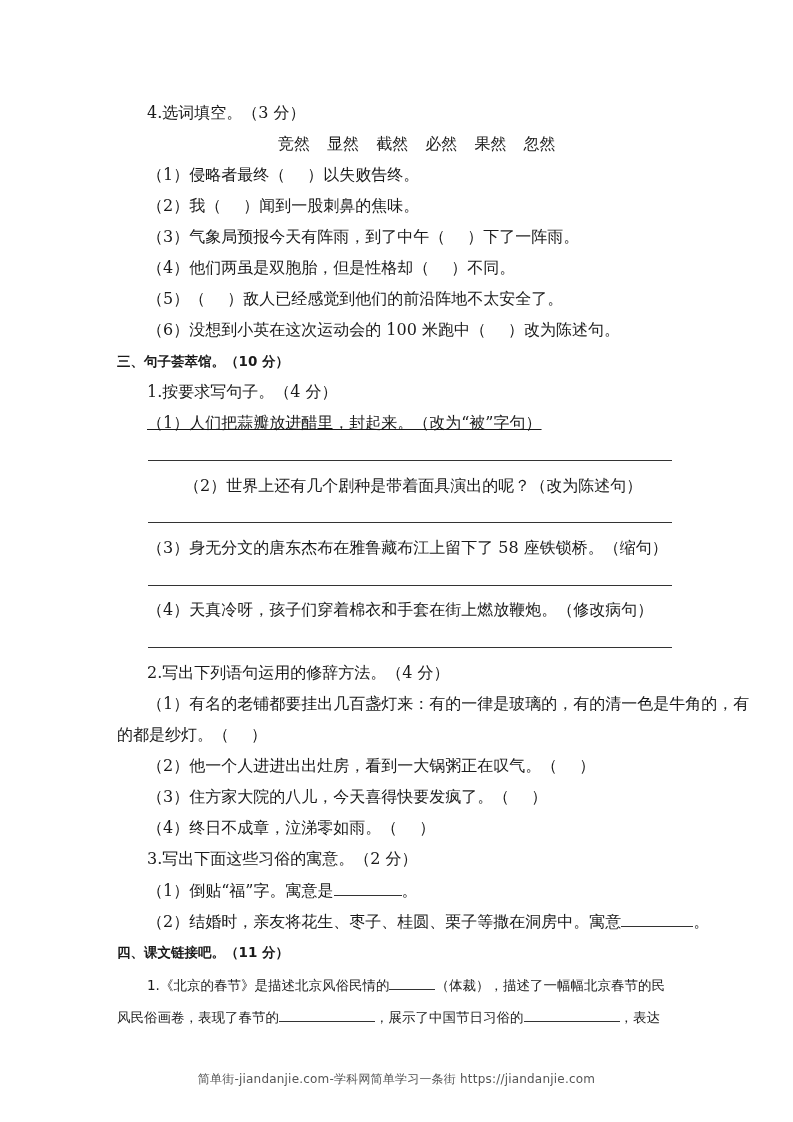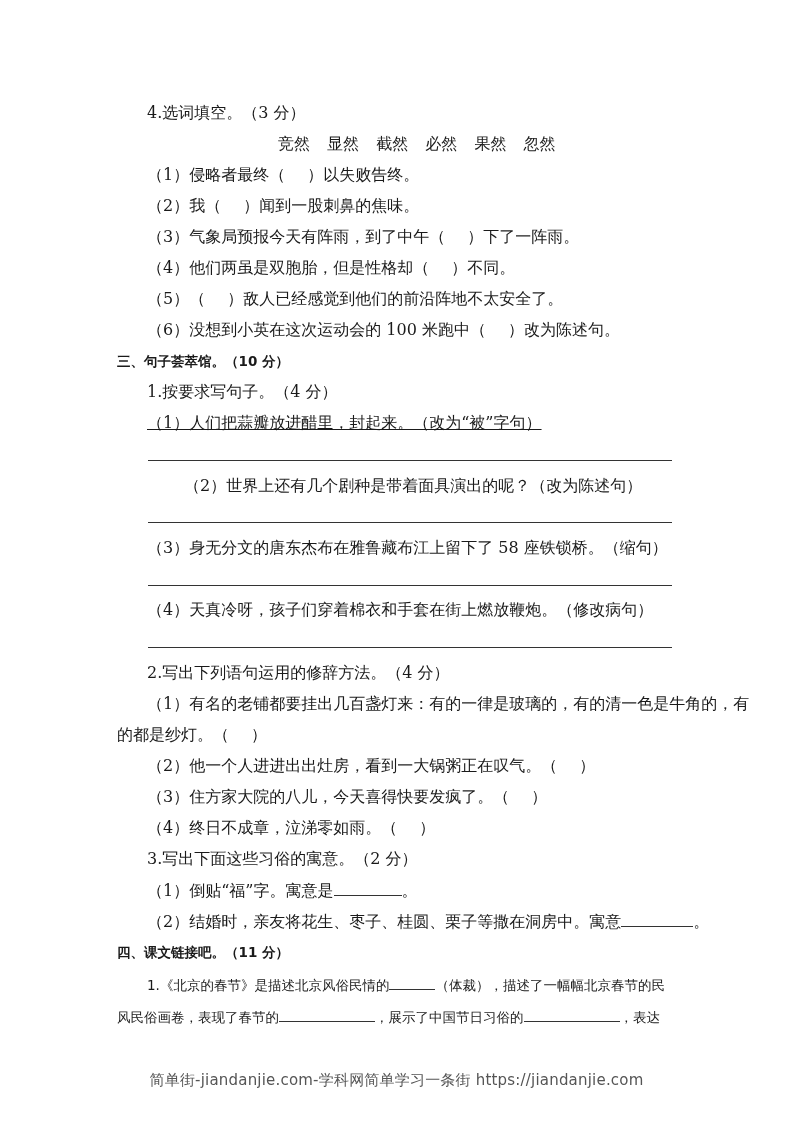--- a/index.html
+++ b/index.html
@@ -46,21 +46,21 @@
     .paren-space {
       display: inline-block;
     }
     .footer {
       position: absolute;
       left: 0;
       width: 793px;
       top: 1071px;
       text-align: center;
       font-family: "DejaVu Sans", "Liberation Sans", sans-serif;
-      font-size: 15px;
+      font-size: 12px;
       color: #555;
       letter-spacing: 0.2px;
     }
     .word-bank span {
       margin: 0 6px;
       font-family: Liberation Mono, monospace;
     }
   </style>
 </head>
 <body>

